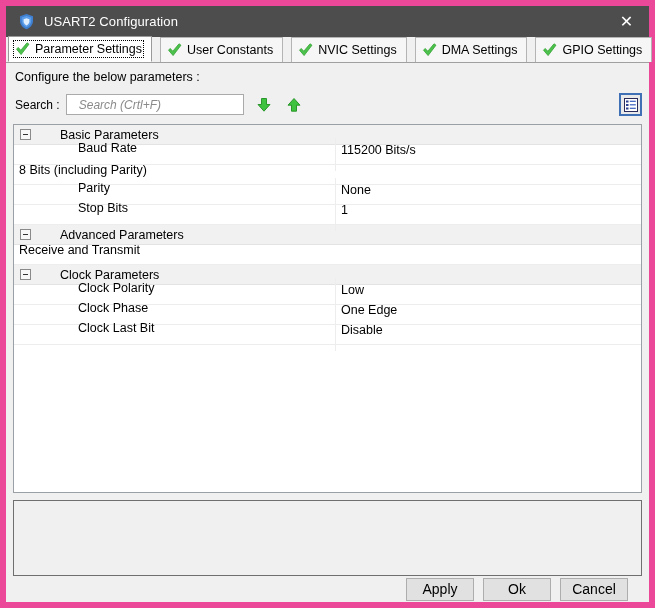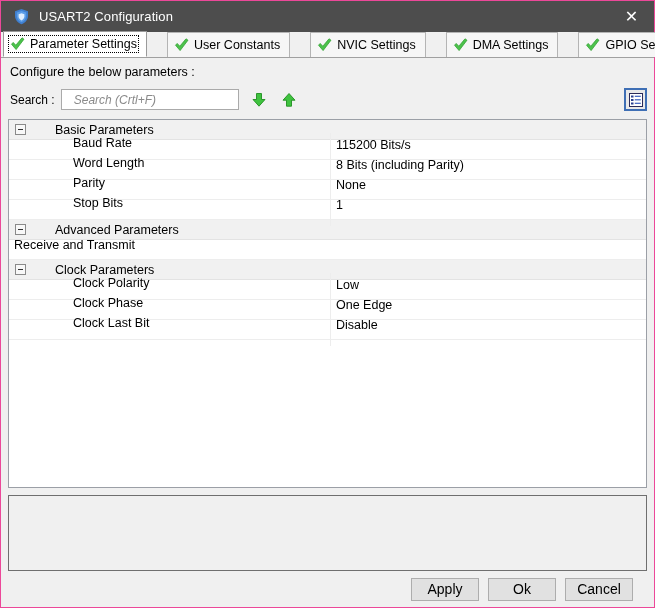--- a/index.html
+++ b/index.html
@@ -8,21 +8,21 @@
     width: 655px; height: 608px;
     overflow: hidden;
     font-family: "Liberation Sans", sans-serif;
   }
   body { background: #f0f0f0; }
 
   .window {
     width: 655px; height: 608px;
     position: relative;
     background: #f0f0f0;
-    border: 1px solid #ec4899;
+    border: 6px solid #ec4899;
     display: flex;
     flex-direction: column;
   }
 
   
   .titlebar {
     height: 31px;
     background: #4d4d4d;
     display: flex;
     align-items: center;
@@ -64,21 +64,21 @@
   .tab {
     height: 25px;
     background: #f6f6f6;
     border: 1px solid #b4b4b4;
     border-bottom: none;
     display: flex;
     align-items: center;
     padding: 0 9px 0 6px;
     font-size: 12.5px;
     color: #000;
-    margin-right: 20px;
+    margin-right: 8px;
     white-space: nowrap;
     cursor: pointer;
     position: relative;
   }
   .tab.active {
     background: #ffffff;
     height: 26px;
     border: 1px solid #9a9a9a;
     border-bottom: 1px solid #ffffff;
     z-index: 2;
@@ -353,21 +353,20 @@
 
       <div class="prow group">
         <span class="grp-toggle"></span>
         <span class="grp-label">Basic Parameters</span>
       </div>
       <div class="prow">
         <span class="pname">Baud Rate</span>
         <span class="pvalue">115200 Bits/s</span>
       </div>
       <div class="prow">
-        <span class="pname">Word Length</span>
         <span class="pvalue">8 Bits (including Parity)</span>
       </div>
       <div class="prow">
         <span class="pname">Parity</span>
         <span class="pvalue">None</span>
       </div>
       <div class="prow">
         <span class="pname">Stop Bits</span>
         <span class="pvalue">1</span>
       </div>

